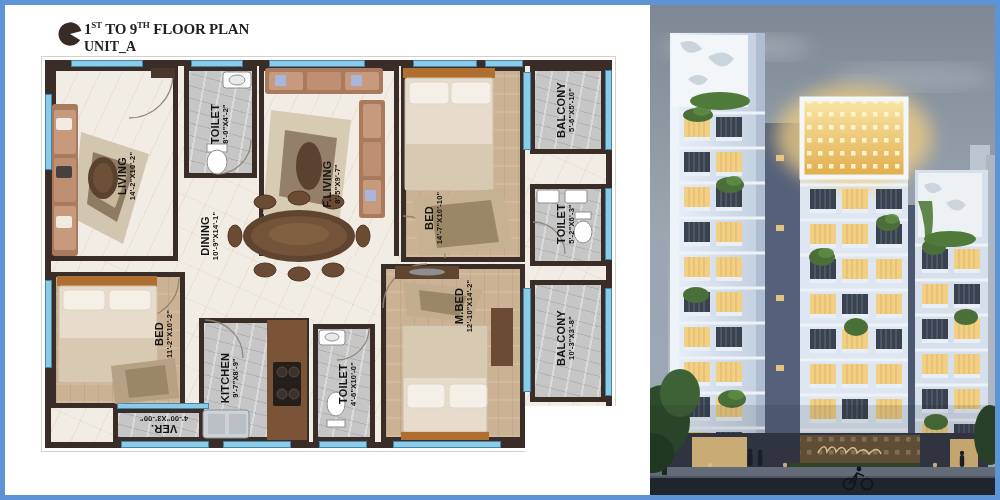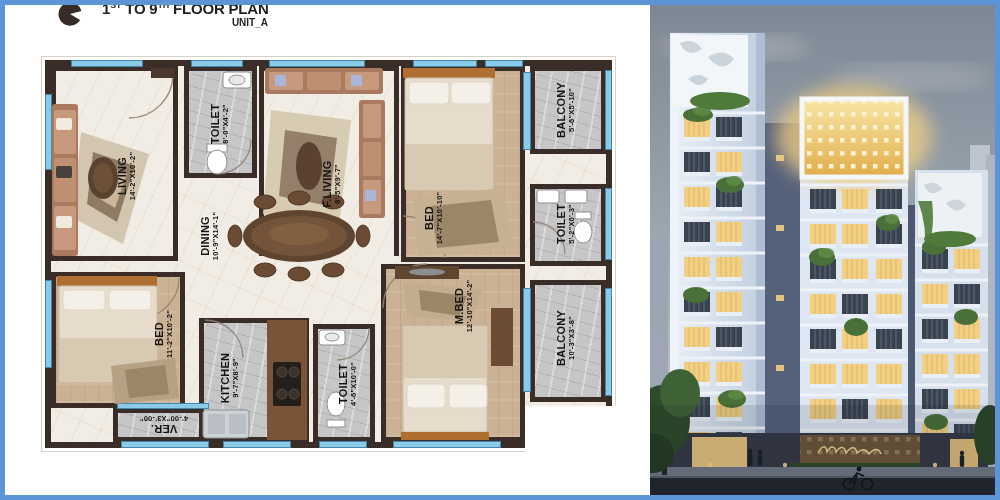--- a/index.html
+++ b/index.html
@@ -5,26 +5,26 @@
   :root{
     --frame-blue:#5d94d6; --wall:#3a2d28; --window-blue:#8ccbe8;
     --marble:#f2ede4; --tile-gray:#c6c6c6; --floor-tan:#ccb295;
   }
   html,body{margin:0;padding:0;background:#fff;}
   body{width:1000px;height:500px;overflow:hidden;font-family:"Liberation Sans",sans-serif;}
   .stage{position:relative;width:1000px;height:500px;background:#ffffff;}
   .frame{position:absolute;inset:0;border:5px solid var(--frame-blue);pointer-events:none;z-index:40;}
 
   
-  .header{position:absolute;left:56px;top:0;display:flex;gap:18px;z-index:10;}
+  .header{position:absolute;left:56px;top:20px;display:flex;gap:0;z-index:10;font-family:Liberation Serif, serif;}
   .logo{width:28px;height:28px;flex:0 0 auto;}
   .titles{width:166px;}
   .t1{font-size:15px;font-weight:800;color:#231f1e;letter-spacing:-0.2px;white-space:nowrap;}
   .t1 sup{font-size:9px;font-weight:800;}
-  .t2,.t3{font-size:10px;font-weight:800;color:#231f1e;text-align:right;line-height:1.25;}
+  .t2,.t3{font-size:14px;font-weight:800;color:#231f1e;text-align:left;line-height:1.25;}
 
   
   .plan{position:absolute;left:45px;top:60px;width:567px;height:388px;box-sizing:border-box;
         border:6px solid var(--wall);z-index:5;
         background:
           repeating-linear-gradient(115deg, rgba(150,110,70,.10) 0 1px, rgba(0,0,0,0) 1px 22px),
           repeating-linear-gradient(24deg, rgba(120,90,60,.07) 0 1px, rgba(0,0,0,0) 1px 31px),
           var(--marble);
         outline:1px solid #d6d0c6;outline-offset:3px;}
   .room{position:absolute;box-sizing:border-box;border:5px solid var(--wall);}

